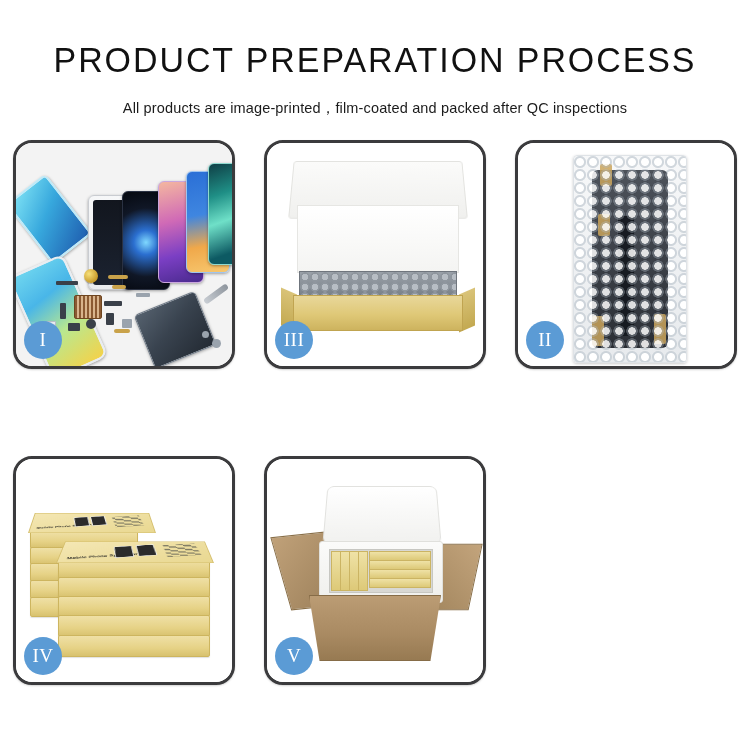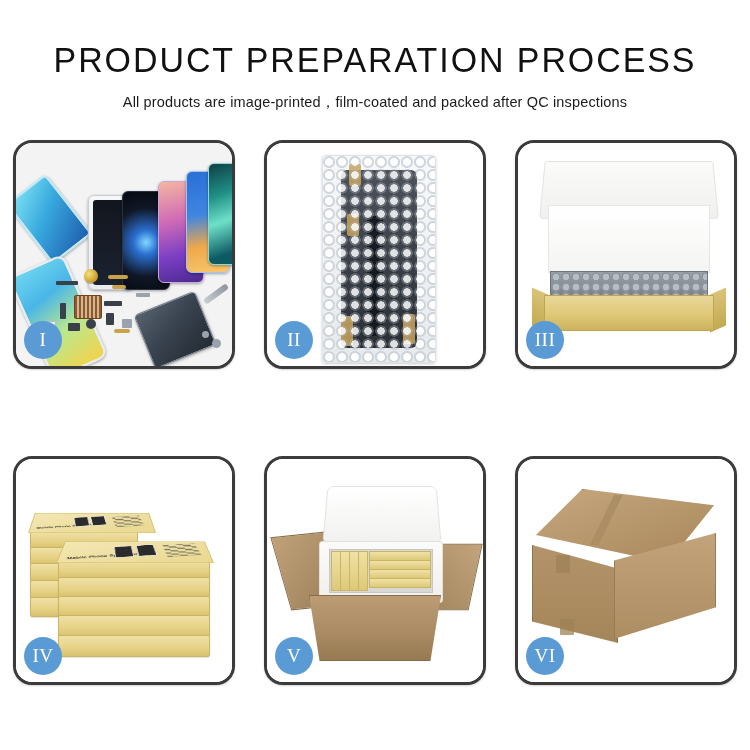--- a/index.html
+++ b/index.html
@@ -22,21 +22,21 @@
     padding-top:41px;
     font-size:35px;
     line-height:38px;
     font-weight:400;
     letter-spacing:2.0px;
     color:#111111;
     font-family:"Liberation Sans","DejaVu Sans",sans-serif;
     transform:scaleX(0.97);
   }
   .subtitle{
-    margin:6px;
+    margin:12px;
     padding-top:9px;
     font-size:14.5px;
     line-height:17px;
     font-weight:400;
     letter-spacing:0.15px;
     color:#1b1b1b;
     font-family:"Liberation Sans","DejaVu Sans",sans-serif;
   }
 
   
@@ -365,44 +365,44 @@
           <div class="prt flex" style="left:98px;top:186px;width:16px;"></div>
           <div class="prt lt" style="left:120px;top:150px;width:14px;height:4px;"></div>
           <div class="tool"></div>
           <div class="prt lt" style="left:196px;top:196px;width:9px;height:9px;border-radius:50%;"></div>
           <div class="prt lt" style="left:186px;top:188px;width:7px;height:7px;border-radius:50%;"></div>
         </div>
         <div class="badge">I</div>
       </div>
 
       <div class="panel">
+        <div class="panel-inner p3">
+          <div class="box3-lid"></div>
+          <div class="box3-foam"></div>
+          <div class="box3-bubble"></div>
+          <div class="box3-side"></div>
+          <div class="box3-side r"></div>
+          <div class="box3-front"></div>
+        </div>
+        <div class="badge">III</div>
+      </div>
+
+      <div class="panel">
         <div class="panel-inner p2">
           <div class="bubblebag">
             <div class="bb-screen"></div>
             <div class="bb-flex"></div>
             <div class="bb-tape" style="left:26px;top:8px;"></div>
             <div class="bb-tape" style="left:24px;top:58px;"></div>
             <div class="bb-tape" style="left:18px;top:160px;height:30px;"></div>
             <div class="bb-tape" style="left:80px;top:158px;height:30px;"></div>
             <div class="bb-overlay"></div>
           </div>
         </div>
         <div class="badge">II</div>
-      </div>
-
-      <div class="panel">
-        <div class="panel-inner p3">
-          <div class="box3-lid"></div>
-          <div class="box3-foam"></div>
-          <div class="box3-bubble"></div>
-          <div class="box3-side"></div>
-          <div class="box3-side r"></div>
-          <div class="box3-front"></div>
-        </div>
-        <div class="badge">III</div>
       </div>
 
     </div>
 
     <div class="row">
 
       <div class="panel">
         <div class="panel-inner p4">
           <div class="stack">
 
@@ -449,27 +449,16 @@
           <div class="c5-ybox" style="left:91px;top:92px;width:8px;height:38px;"></div>
           <div class="c5-ybox" style="left:102px;top:92px;width:60px;height:8px;"></div>
           <div class="c5-ybox" style="left:102px;top:101px;width:60px;height:8px;"></div>
           <div class="c5-ybox" style="left:102px;top:110px;width:60px;height:8px;"></div>
           <div class="c5-ybox" style="left:102px;top:119px;width:60px;height:8px;"></div>
           <div class="c5-body"></div>
         </div>
         <div class="badge">V</div>
       </div>
 
-      <div class="panel">
-        <div class="panel-inner p6">
-          <div class="c6-top"></div>
-          <div class="c6-seam"></div>
-          <div class="c6-left"></div>
-          <div class="c6-right"></div>
-          <div class="c6-tape" style="left:38px;top:96px;width:14px;height:18px;"></div>
-          <div class="c6-tape" style="left:42px;top:160px;width:14px;height:16px;"></div>
-        </div>
-        <div class="badge">VI</div>
-      </div>
 
     </div>
   </div>
 </div>
 
 </body></html>

